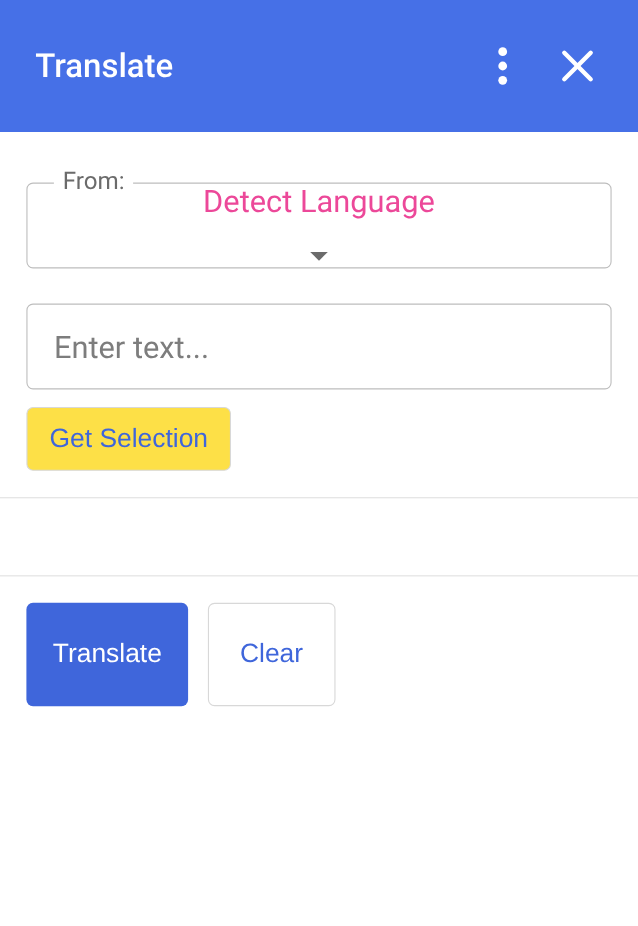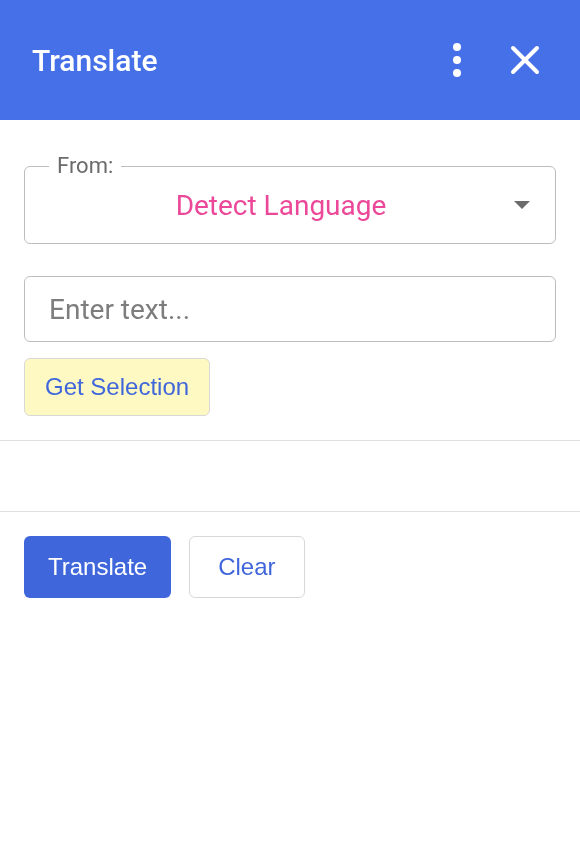--- a/index.html
+++ b/index.html
@@ -49,20 +49,21 @@
     }
     .fieldset-wrap {
       position: relative;
       border: 1px solid #bdbdbd;
       border-radius: 6px;
       height: 78px;
       display: flex;
       align-items: center;
       padding: 0 24px;
       margin-bottom: 32px;
+      flex-direction: column;
     }
     .fieldset-label {
       position: absolute;
       top: -14px;
       left: 24px;
       background: #ffffff;
       padding: 0 8px;
       color: #6b6b6b;
       font-size: 22px;
     }
@@ -71,33 +72,33 @@
       font-size: 28px;
       color: #ec4899;
       text-align: center;
     }
     .dropdown-caret {
       color: #6b6b6b;
     }
     .textarea-box {
       border: 1px solid #bdbdbd;
       border-radius: 6px;
-      height: 66px;
+      height: 78px;
       display: flex;
       align-items: center;
       padding: 0 24px;
     }
     .textarea-placeholder {
       font-size: 28px;
       color: #7d7d7d;
     }
     .outline-btn {
       border: 1px solid #d8d8d8;
       border-radius: 6px;
-      background: #fef9c3;
+      background: #fde047;
       color: #3F66DB;
       font-size: 24px;
       font-weight: 500;
       padding: 14px 20px;
       cursor: pointer;
       margin-top: 16px;
     }
     .divider {
       height: 1px;
       background: #e0e0e0;
@@ -118,21 +119,21 @@
       padding: 16px 24px;
       cursor: pointer;
     }
     .secondary-btn {
       background: #ffffff;
       border: 1px solid #d8d8d8;
       border-radius: 6px;
       color: #3F66DB;
       font-size: 24px;
       font-weight: 500;
-      padding: 16px 28px;
+      padding: 32px 28px;
       cursor: pointer;
     }
     .section-from {
       padding-top: 46px;
     }
     .section-to {
       padding-top: 46px;
     }
   </style>
 </head>

